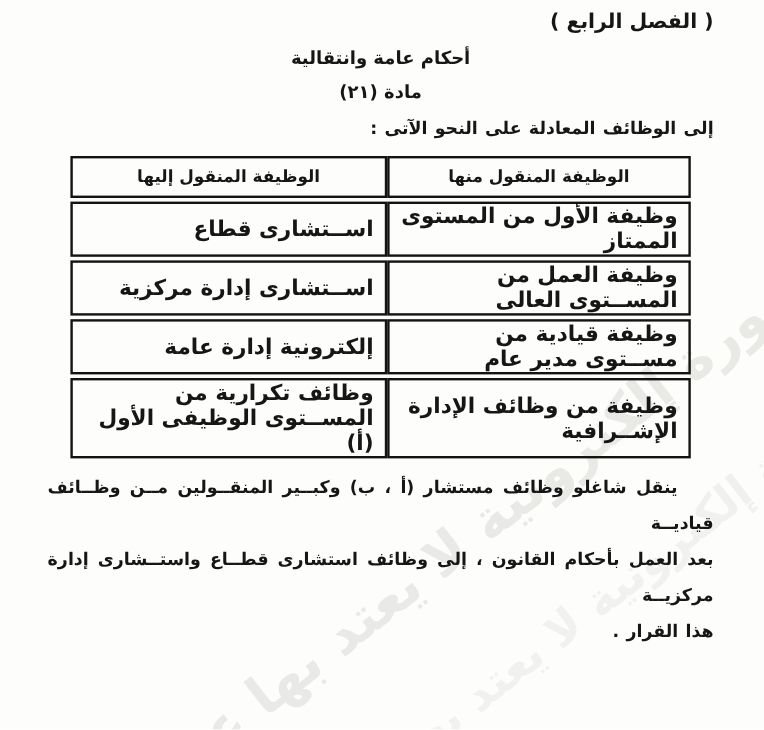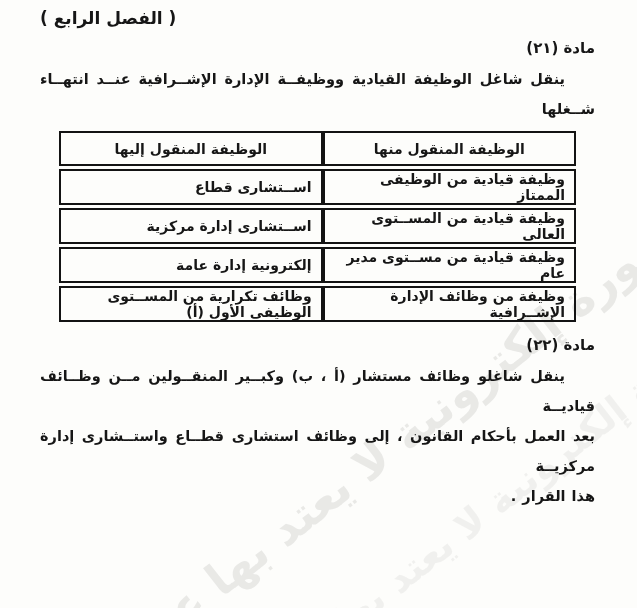--- a/index.html
+++ b/index.html
@@ -41,33 +41,34 @@
     top: 470px; left: 250px; width: 520px;
     font-size: 38px;
     transform: rotate(-38deg);
     opacity: 0.10;
     color: #8a8a86;
     text-align: center;
   }
   .content { position: relative; z-index: 1; }
   .chapter-title {
     margin: 2px 0 0 0;
-    text-align: left;
+    text-align: right;
     font-size: 17px;
     font-weight: bold;
     letter-spacing: 1px;
   }
   .subtitle {
     margin: 11px 0 0 0;
     text-align: center;
     font-size: 15px;
     font-weight: bold;
   }
   .article-heading {
     margin: 11px 0 0 0;
+    text-align: center;
     font-size: 15px;
     font-weight: bold;
   }
   .para { margin: 7px 0 0 0; }
   .line {
     font-size: 14.5px;
     font-weight: bold;
     line-height: 30px;
     text-align: justify;
     text-align-last: justify;
@@ -89,76 +90,76 @@
   }
   table.transfer th {
     height: 31px;
     font-size: 14px;
     text-align: center;
     padding: 0 18px;
     margin-left: 44px;
   }
   table.transfer td {
     height: 26px;
-    font-size: 14px;
+    font-size: 18px;
     text-align: right;
     padding: 0 9px;
   }
   col.from-col { width: 49%; }
   col.to-col { width: 51%; }
 </style>
 </head>
 <body>
 
 <div class="page">
 
   <div class="watermark wm1">صورة إلكترونية لا يعتد بها عند التداول</div>
   <div class="watermark wm2">صورة إلكترونية لا يعتد بها عند التداول</div>
 
   <div class="content">
 
     <h1 class="chapter-title">( الفصل الرابع )</h1>
+    <h2 class="subtitle">أحكام عامة وانتقالية</h2>
 
     <h3 class="article-heading">مادة (٢١)</h3>
     <div class="para">
-      <div class="line indent">ينقل شاغل الوظيفة القيادية ووظيفــة الإدارة الإشــرافية عنــد انتهــاء شــغلها</div>
+      <div class="line short">إلى الوظائف المعادلة على النحو الآتى :</div>
     </div>
 
     <table class="transfer">
       <colgroup>
         <col class="from-col">
         <col class="to-col">
       </colgroup>
       <thead>
         <tr>
           <th>الوظيفة المنقول منها</th>
           <th>الوظيفة المنقول إليها</th>
         </tr>
       </thead>
       <tbody>
         <tr>
-          <td>وظيفة قيادية من الوظيفى الممتاز</td>
+          <td>وظيفة الأول من المستوى الممتاز</td>
           <td>اســتشارى قطاع</td>
         </tr>
         <tr>
-          <td>وظيفة قيادية من المســتوى العالى</td>
+          <td>وظيفة العمل من المســتوى العالى</td>
           <td>اســتشارى إدارة مركزية</td>
         </tr>
         <tr>
           <td>وظيفة قيادية من مســتوى مدير عام</td>
           <td>إلكترونية إدارة عامة</td>
         </tr>
         <tr>
           <td>وظيفة من وظائف الإدارة الإشــرافية</td>
           <td>وظائف تكرارية من المســتوى الوظيفى الأول (أ)</td>
         </tr>
       </tbody>
     </table>
 
-    <h3 class="article-heading">مادة (٢٢)</h3>
     <div class="para">
       <div class="line indent">ينقل شاغلو وظائف مستشار (أ ، ب) وكبــير المنقــولين مــن وظــائف قياديــة</div>
       <div class="line">بعد العمل بأحكام القانون ، إلى وظائف استشارى قطــاع واستــشارى إدارة مركزيــة</div>
       <div class="line short">هذا القرار .</div>
     </div>
 
   </div>
 </div>
 
 </body></html>

